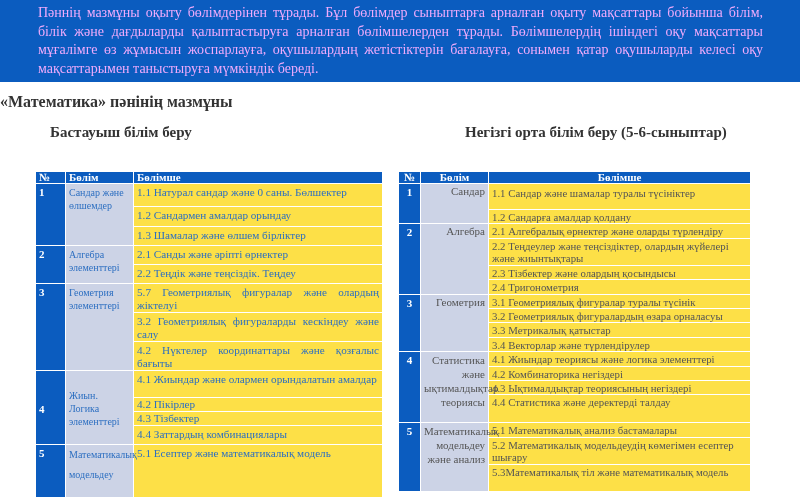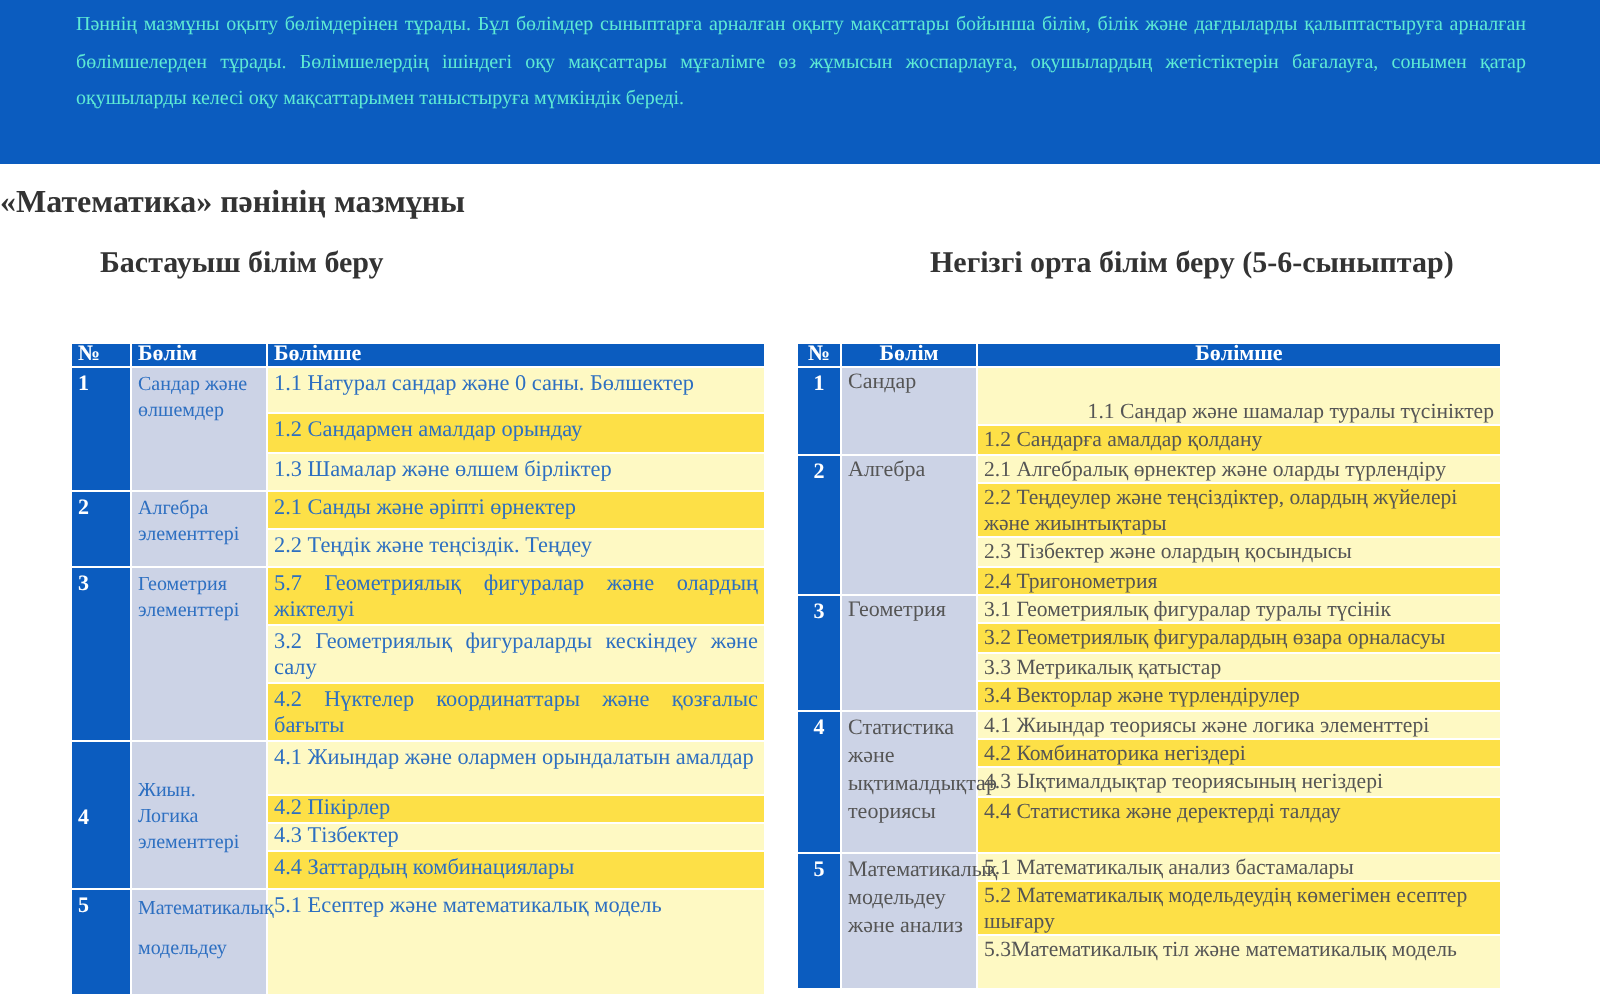--- a/index.html
+++ b/index.html
@@ -1,38 +1,38 @@
 <!DOCTYPE html>
 <html><head>
 <meta charset="utf-8">
 <style>
   html, body { margin:0; padding:0; }
   body { width:800px; height:497px; overflow:hidden; background:#ffffff; position:relative; font-family:"Liberation Serif", serif; }
   .banner { position:absolute; left:0; top:0; width:800px; height:82px; background:#0b5cbf; }
-  .banner p { position:absolute; left:38px; top:4px; width:725px; margin:0; color:#5eead4; font-size:10px; line-height:18.6px; text-align:justify; }
+  .banner p { position:absolute; left:38px; top:4px; width:725px; margin:0; color:#f0abfc; font-size:14px; line-height:18.6px; text-align:justify; }
   .title { position:absolute; left:0; width:800px; top:93px; font-size:16px; font-weight:bold; color:#333333; }
   .subtitle { position:absolute; top:124px; font-size:15px; font-weight:bold; color:#333333; }
   .sub-left { left:50px; }
   .sub-right { left:465px; }
 
   .tbl { position:absolute; border-collapse:collapse; table-layout:fixed; font-family:"Liberation Serif", serif; }
   .tbl td, .tbl th { padding:0 3px; vertical-align:top; border:1.5px solid #ffffff; font-weight:normal; }
   .tbl th { background:#0b5cbf; color:#ffffff; font-weight:bold; height:11px; font-size:11px; line-height:11px; text-align:left; overflow:hidden; }
   .tbl td.num { background:#0b5cbf; color:#ffffff; font-weight:bold; font-size:11px; padding-top:2px; }
   .tbl td.sec { background:#ccd3e6; }
   .tbl td.sub { font-size:11.2px; line-height:13px; }
-  .tbl tr.dark td.sub { background:#fef9c3;margin-top:24px; }
+  .tbl tr.dark td.sub { background:#fde047;margin-top:24px; }
   .tbl tr.light td.sub { background:#fde047; }
 
   .left { left:35px; top:171px; width:347px; color:#2d6fc1; }
   .left td.sec { font-size:10px; line-height:13px; color:#2d6fc1; padding-top:2px; }
   .left td.sub { color:#2d6fc1; padding-top:2px; text-align:justify; }
 
   .right { left:398px; top:171px; width:352px; color:#555555; }
-  .right td.sec { font-size:11px; line-height:13.5px; color:#555555; text-align:left; padding-top:1px; }
+  .right td.sec { font-size:11px; line-height:13.5px; color:#555555; text-align:right; padding-top:1px; }
   .right td.sub { color:#555555; font-size:10.8px; line-height:12.4px; padding-top:1px; }
   .right th { text-align:center; }
   .right td.num { text-align:center; }
 </style>
 </head>
 <body>
 
 <div class="banner">
   <p>Пәннің мазмұны оқыту бөлімдерінен тұрады.  Бұл бөлімдер  сыныптарға арналған оқыту мақсаттары бойынша білім, білік және дағдыларды қалыптастыруға арналған бөлімшелерден тұрады. Бөлімшелердің ішіндегі оқу мақсаттары мұғалімге өз жұмысын жоспарлауға, оқушылардың жетістіктерін бағалауға, сонымен қатар оқушыларды келесі оқу мақсаттарымен таныстыруға  мүмкіндік береді.</p>
 </div>
@@ -119,21 +119,21 @@
   <tbody>
       <tr>
     <th>№</th>
     <th>Бөлім</th>
     <th>Бөлімше</th>
   </tr>
 
   <tr class="dark" style="height:26px">
     <td class="num" rowspan="2">1</td>
     <td class="sec" rowspan="2">Сандар</td>
-    <td class="sub" style="text-align:right;padding-top:16px">1.1 Сандар және шамалар туралы түсініктер</td>
+    <td class="sub" style="text-align:left;padding-top:3px">1.1 Сандар және шамалар туралы түсініктер</td>
   </tr>
   <tr class="light" style="height:13px">
     <td class="sub">1.2 Сандарға амалдар қолдану</td>
   </tr>
 
   <tr class="dark" style="height:13px">
     <td class="num" rowspan="4">2</td>
     <td class="sec" rowspan="4">Алгебра</td>
     <td class="sub">2.1 Алгебралық өрнектер және оларды түрлендіру</td>
   </tr>

